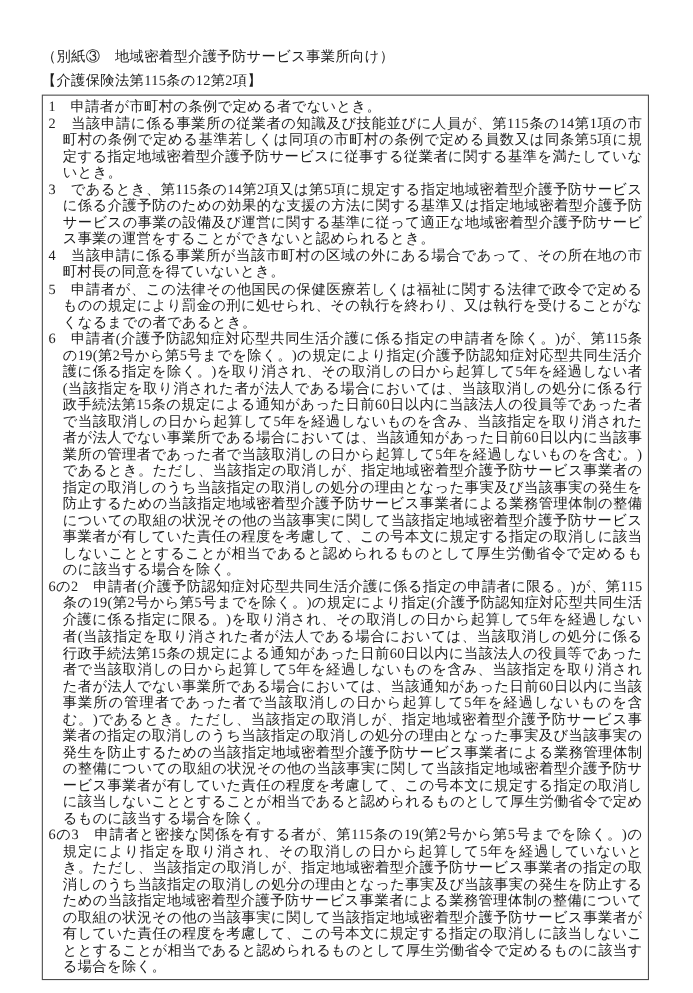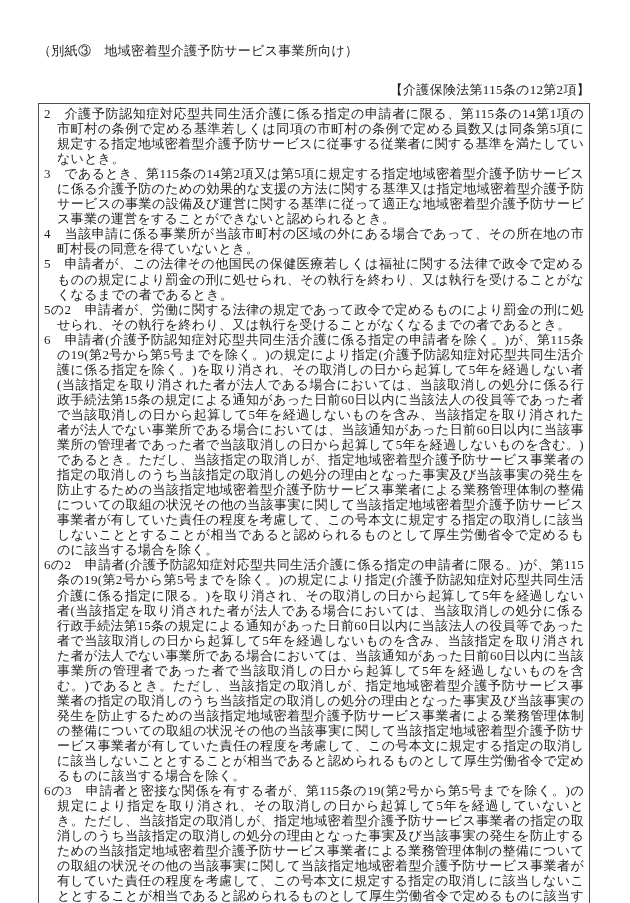--- a/index.html
+++ b/index.html
@@ -24,23 +24,22 @@
   .doc-header-note{
     font-size:13px;
     letter-spacing:0.3px;
     line-height:17px;
     white-space:nowrap;
   }
   .doc-law-ref{
     font-size:13px;
     letter-spacing:0.3px;
     line-height:17px;
-    margin-top:22px;
+    margin-top:5px;
     white-space:nowrap;
-    text-align:right;
   }
   .law-box{
     margin-top:5px;
     width:552px;
     border:1px solid var(--border-color);
     padding:2px 5px 4px 5px;
     background:var(--bg-color);
   }
   .law-item{
     font-size:13px;
@@ -57,34 +56,34 @@
 </style>
 </head>
 <body>
 
 <div class="page">
   <div class="doc-header-note">（別紙③　地域密着型介護予防サービス事業所向け）</div>
   <div class="doc-law-ref">【介護保険法第115条の12第2項】</div>
 
   <div class="law-box">
 
+  <div class="law-item">
+      <span class="num">1</span><span class="txt">申請者が市町村の条例で定める者でないとき。</span>
+    </div>
       <div class="law-item">
-      <span class="num">2</span><span class="txt">介護予防認知症対応型共同生活介護に係る指定の申請者に限る、第115条の14第1項の市町村の条例で定める基準若しくは同項の市町村の条例で定める員数又は同条第5項に規定する指定地域密着型介護予防サービスに従事する従業者に関する基準を満たしていないとき。</span>
+      <span class="num">2</span><span class="txt">当該申請に係る事業所の従業者の知識及び技能並びに人員が、第115条の14第1項の市町村の条例で定める基準若しくは同項の市町村の条例で定める員数又は同条第5項に規定する指定地域密着型介護予防サービスに従事する従業者に関する基準を満たしていないとき。</span>
     </div>
       <div class="law-item">
       <span class="num">3</span><span class="txt">であるとき、第115条の14第2項又は第5項に規定する指定地域密着型介護予防サービスに係る介護予防のための効果的な支援の方法に関する基準又は指定地域密着型介護予防サービスの事業の設備及び運営に関する基準に従って適正な地域密着型介護予防サービス事業の運営をすることができないと認められるとき。</span>
     </div>
       <div class="law-item">
       <span class="num">4</span><span class="txt">当該申請に係る事業所が当該市町村の区域の外にある場合であって、その所在地の市町村長の同意を得ていないとき。</span>
     </div>
       <div class="law-item">
       <span class="num">5</span><span class="txt">申請者が、この法律その他国民の保健医療若しくは福祉に関する法律で政令で定めるものの規定により罰金の刑に処せられ、その執行を終わり、又は執行を受けることがなくなるまでの者であるとき。</span>
-    </div>
-      <div class="law-item">
-      <span class="num">5の2</span><span class="txt">申請者が、労働に関する法律の規定であって政令で定めるものにより罰金の刑に処せられ、その執行を終わり、又は執行を受けることがなくなるまでの者であるとき。</span>
     </div>
       <div class="law-item">
       <span class="num">6</span><span class="txt">申請者(介護予防認知症対応型共同生活介護に係る指定の申請者を除く。)が、第115条の19(第2号から第5号までを除く。)の規定により指定(介護予防認知症対応型共同生活介護に係る指定を除く。)を取り消され、その取消しの日から起算して5年を経過しない者(当該指定を取り消された者が法人である場合においては、当該取消しの処分に係る行政手続法第15条の規定による通知があった日前60日以内に当該法人の役員等であった者で当該取消しの日から起算して5年を経過しないものを含み、当該指定を取り消された者が法人でない事業所である場合においては、当該通知があった日前60日以内に当該事業所の管理者であった者で当該取消しの日から起算して5年を経過しないものを含む。)であるとき。ただし、当該指定の取消しが、指定地域密着型介護予防サービス事業者の指定の取消しのうち当該指定の取消しの処分の理由となった事実及び当該事実の発生を防止するための当該指定地域密着型介護予防サービス事業者による業務管理体制の整備についての取組の状況その他の当該事実に関して当該指定地域密着型介護予防サービス事業者が有していた責任の程度を考慮して、この号本文に規定する指定の取消しに該当しないこととすることが相当であると認められるものとして厚生労働省令で定めるものに該当する場合を除く。</span>
     </div>
       <div class="law-item">
       <span class="num">6の2</span><span class="txt">申請者(介護予防認知症対応型共同生活介護に係る指定の申請者に限る。)が、第115条の19(第2号から第5号までを除く。)の規定により指定(介護予防認知症対応型共同生活介護に係る指定に限る。)を取り消され、その取消しの日から起算して5年を経過しない者(当該指定を取り消された者が法人である場合においては、当該取消しの処分に係る行政手続法第15条の規定による通知があった日前60日以内に当該法人の役員等であった者で当該取消しの日から起算して5年を経過しないものを含み、当該指定を取り消された者が法人でない事業所である場合においては、当該通知があった日前60日以内に当該事業所の管理者であった者で当該取消しの日から起算して5年を経過しないものを含む。)であるとき。ただし、当該指定の取消しが、指定地域密着型介護予防サービス事業者の指定の取消しのうち当該指定の取消しの処分の理由となった事実及び当該事実の発生を防止するための当該指定地域密着型介護予防サービス事業者による業務管理体制の整備についての取組の状況その他の当該事実に関して当該指定地域密着型介護予防サービス事業者が有していた責任の程度を考慮して、この号本文に規定する指定の取消しに該当しないこととすることが相当であると認められるものとして厚生労働省令で定めるものに該当する場合を除く。</span>
     </div>
       <div class="law-item">
       <span class="num">6の3</span><span class="txt">申請者と密接な関係を有する者が、第115条の19(第2号から第5号までを除く。)の規定により指定を取り消され、その取消しの日から起算して5年を経過していないとき。ただし、当該指定の取消しが、指定地域密着型介護予防サービス事業者の指定の取消しのうち当該指定の取消しの処分の理由となった事実及び当該事実の発生を防止するための当該指定地域密着型介護予防サービス事業者による業務管理体制の整備についての取組の状況その他の当該事実に関して当該指定地域密着型介護予防サービス事業者が有していた責任の程度を考慮して、この号本文に規定する指定の取消しに該当しないこととすることが相当であると認められるものとして厚生労働省令で定めるものに該当する場合を除く。</span>
     </div>

